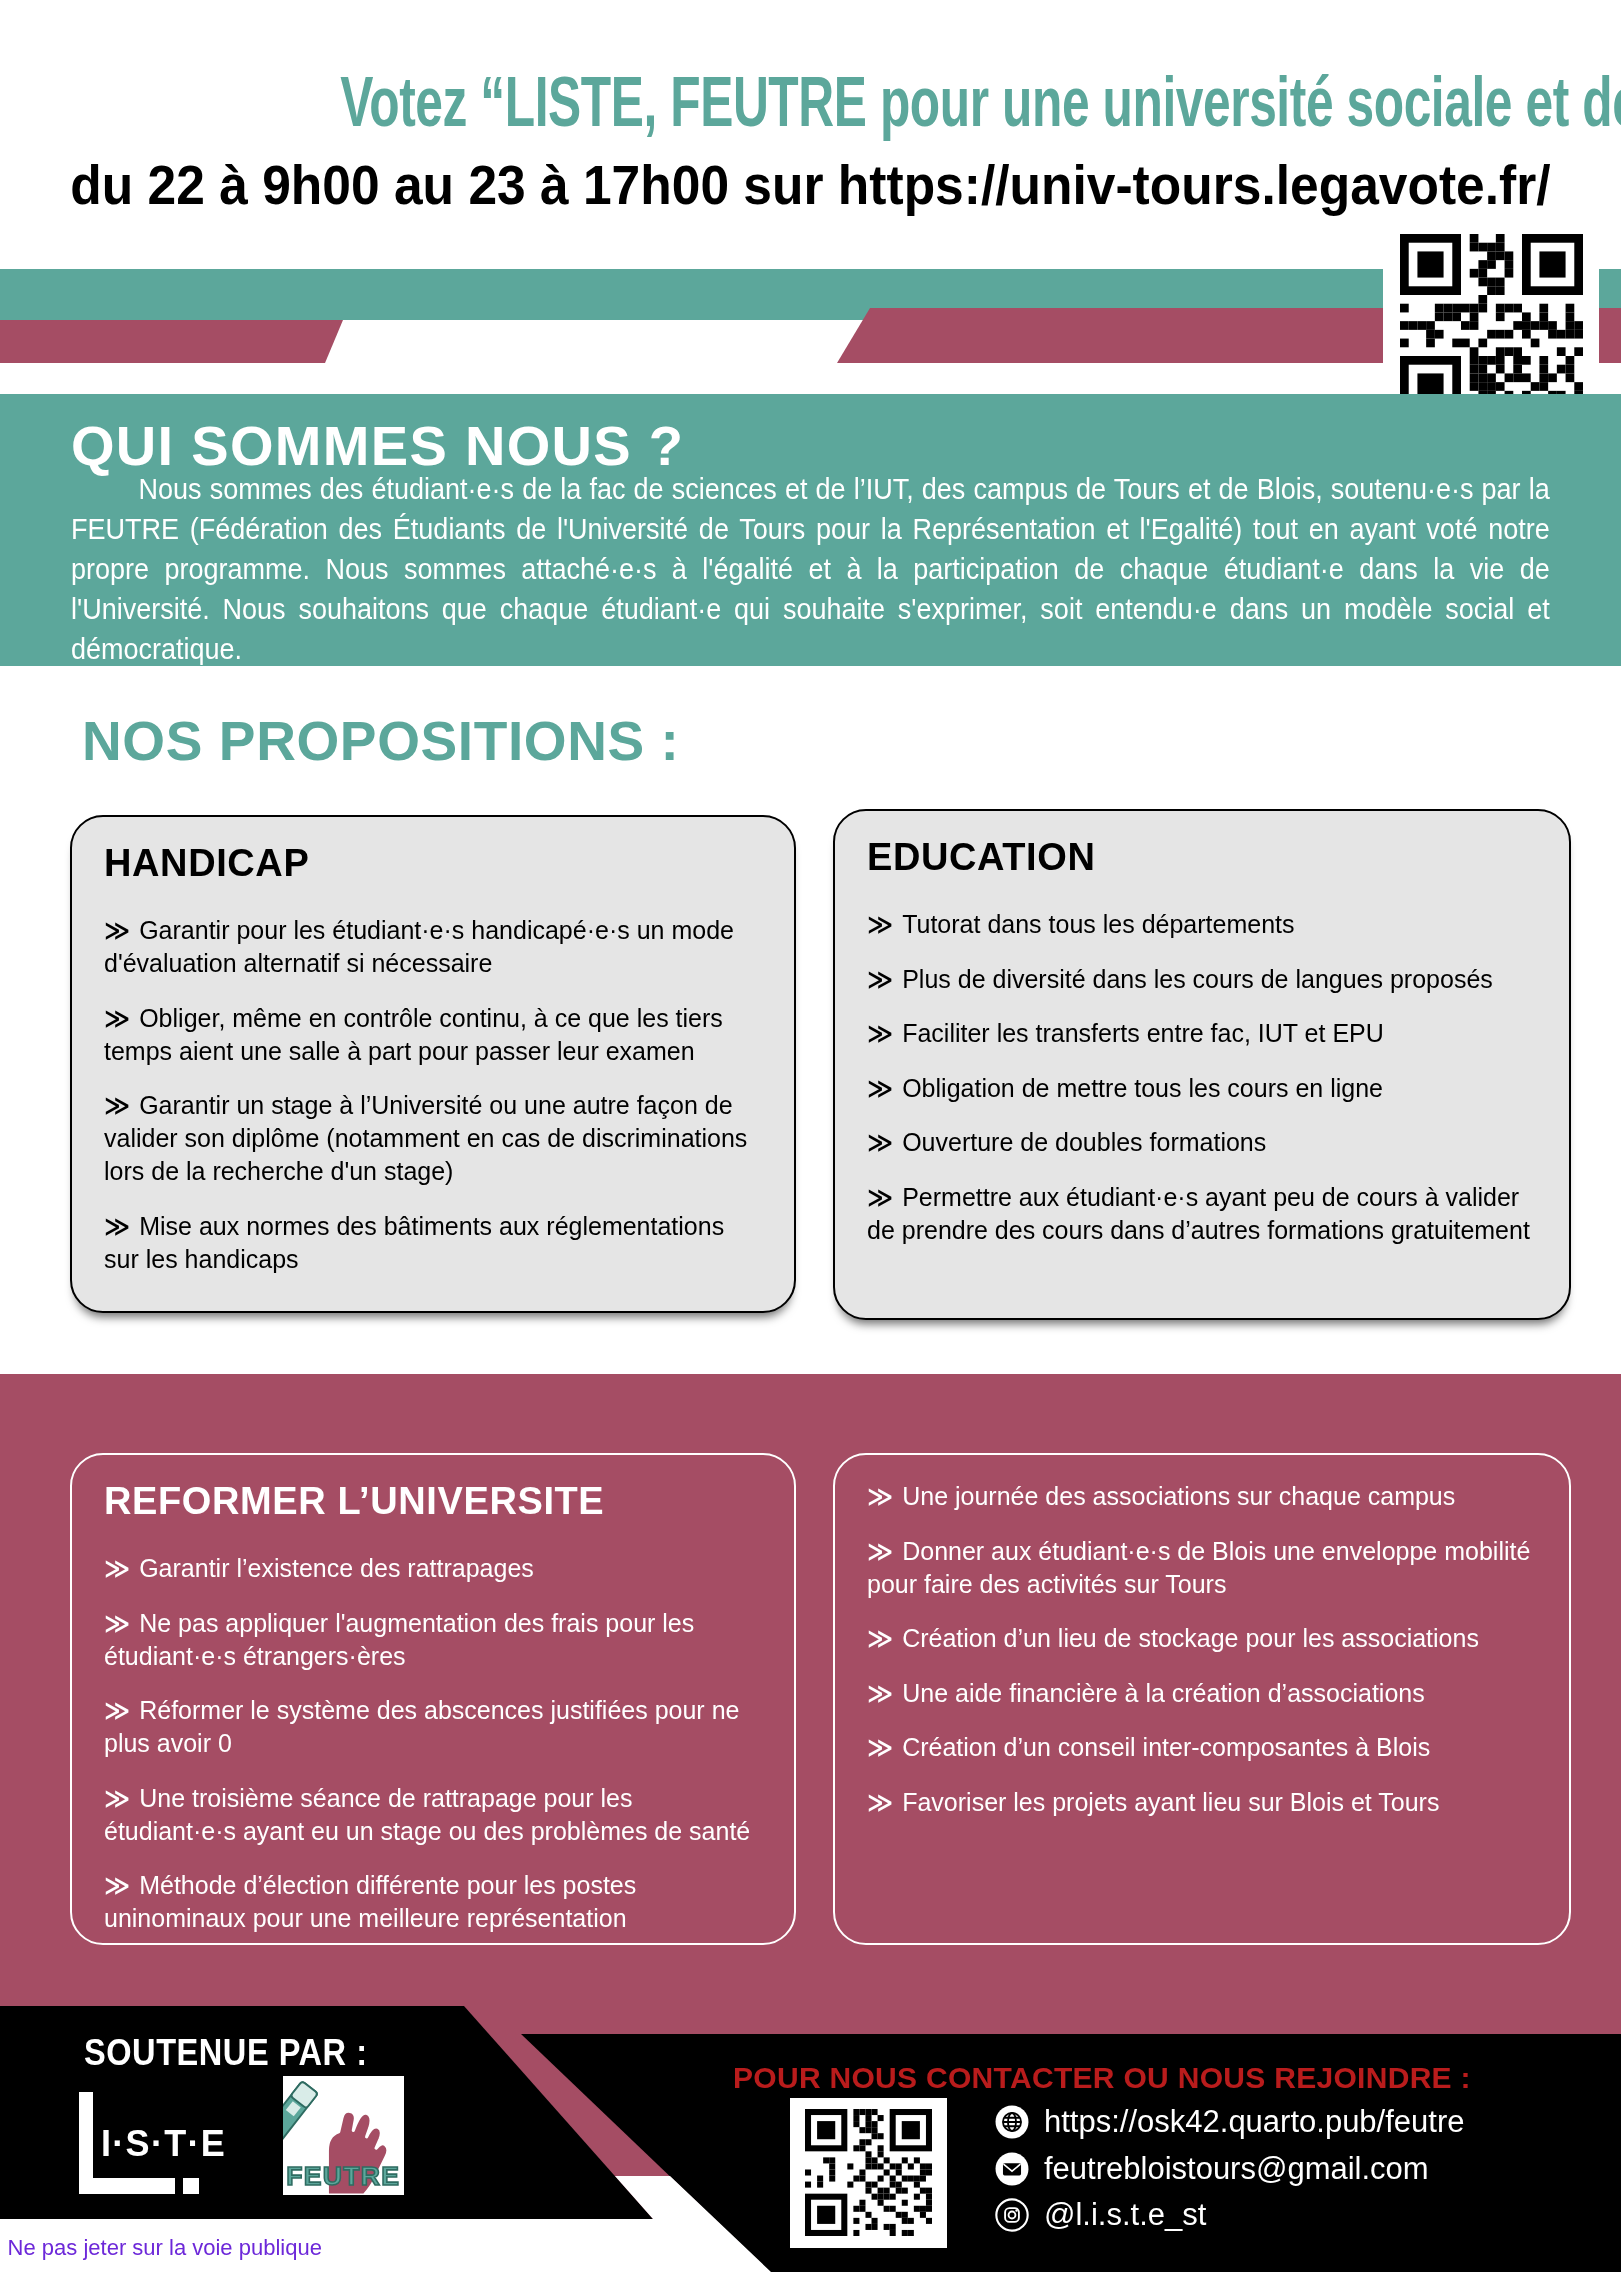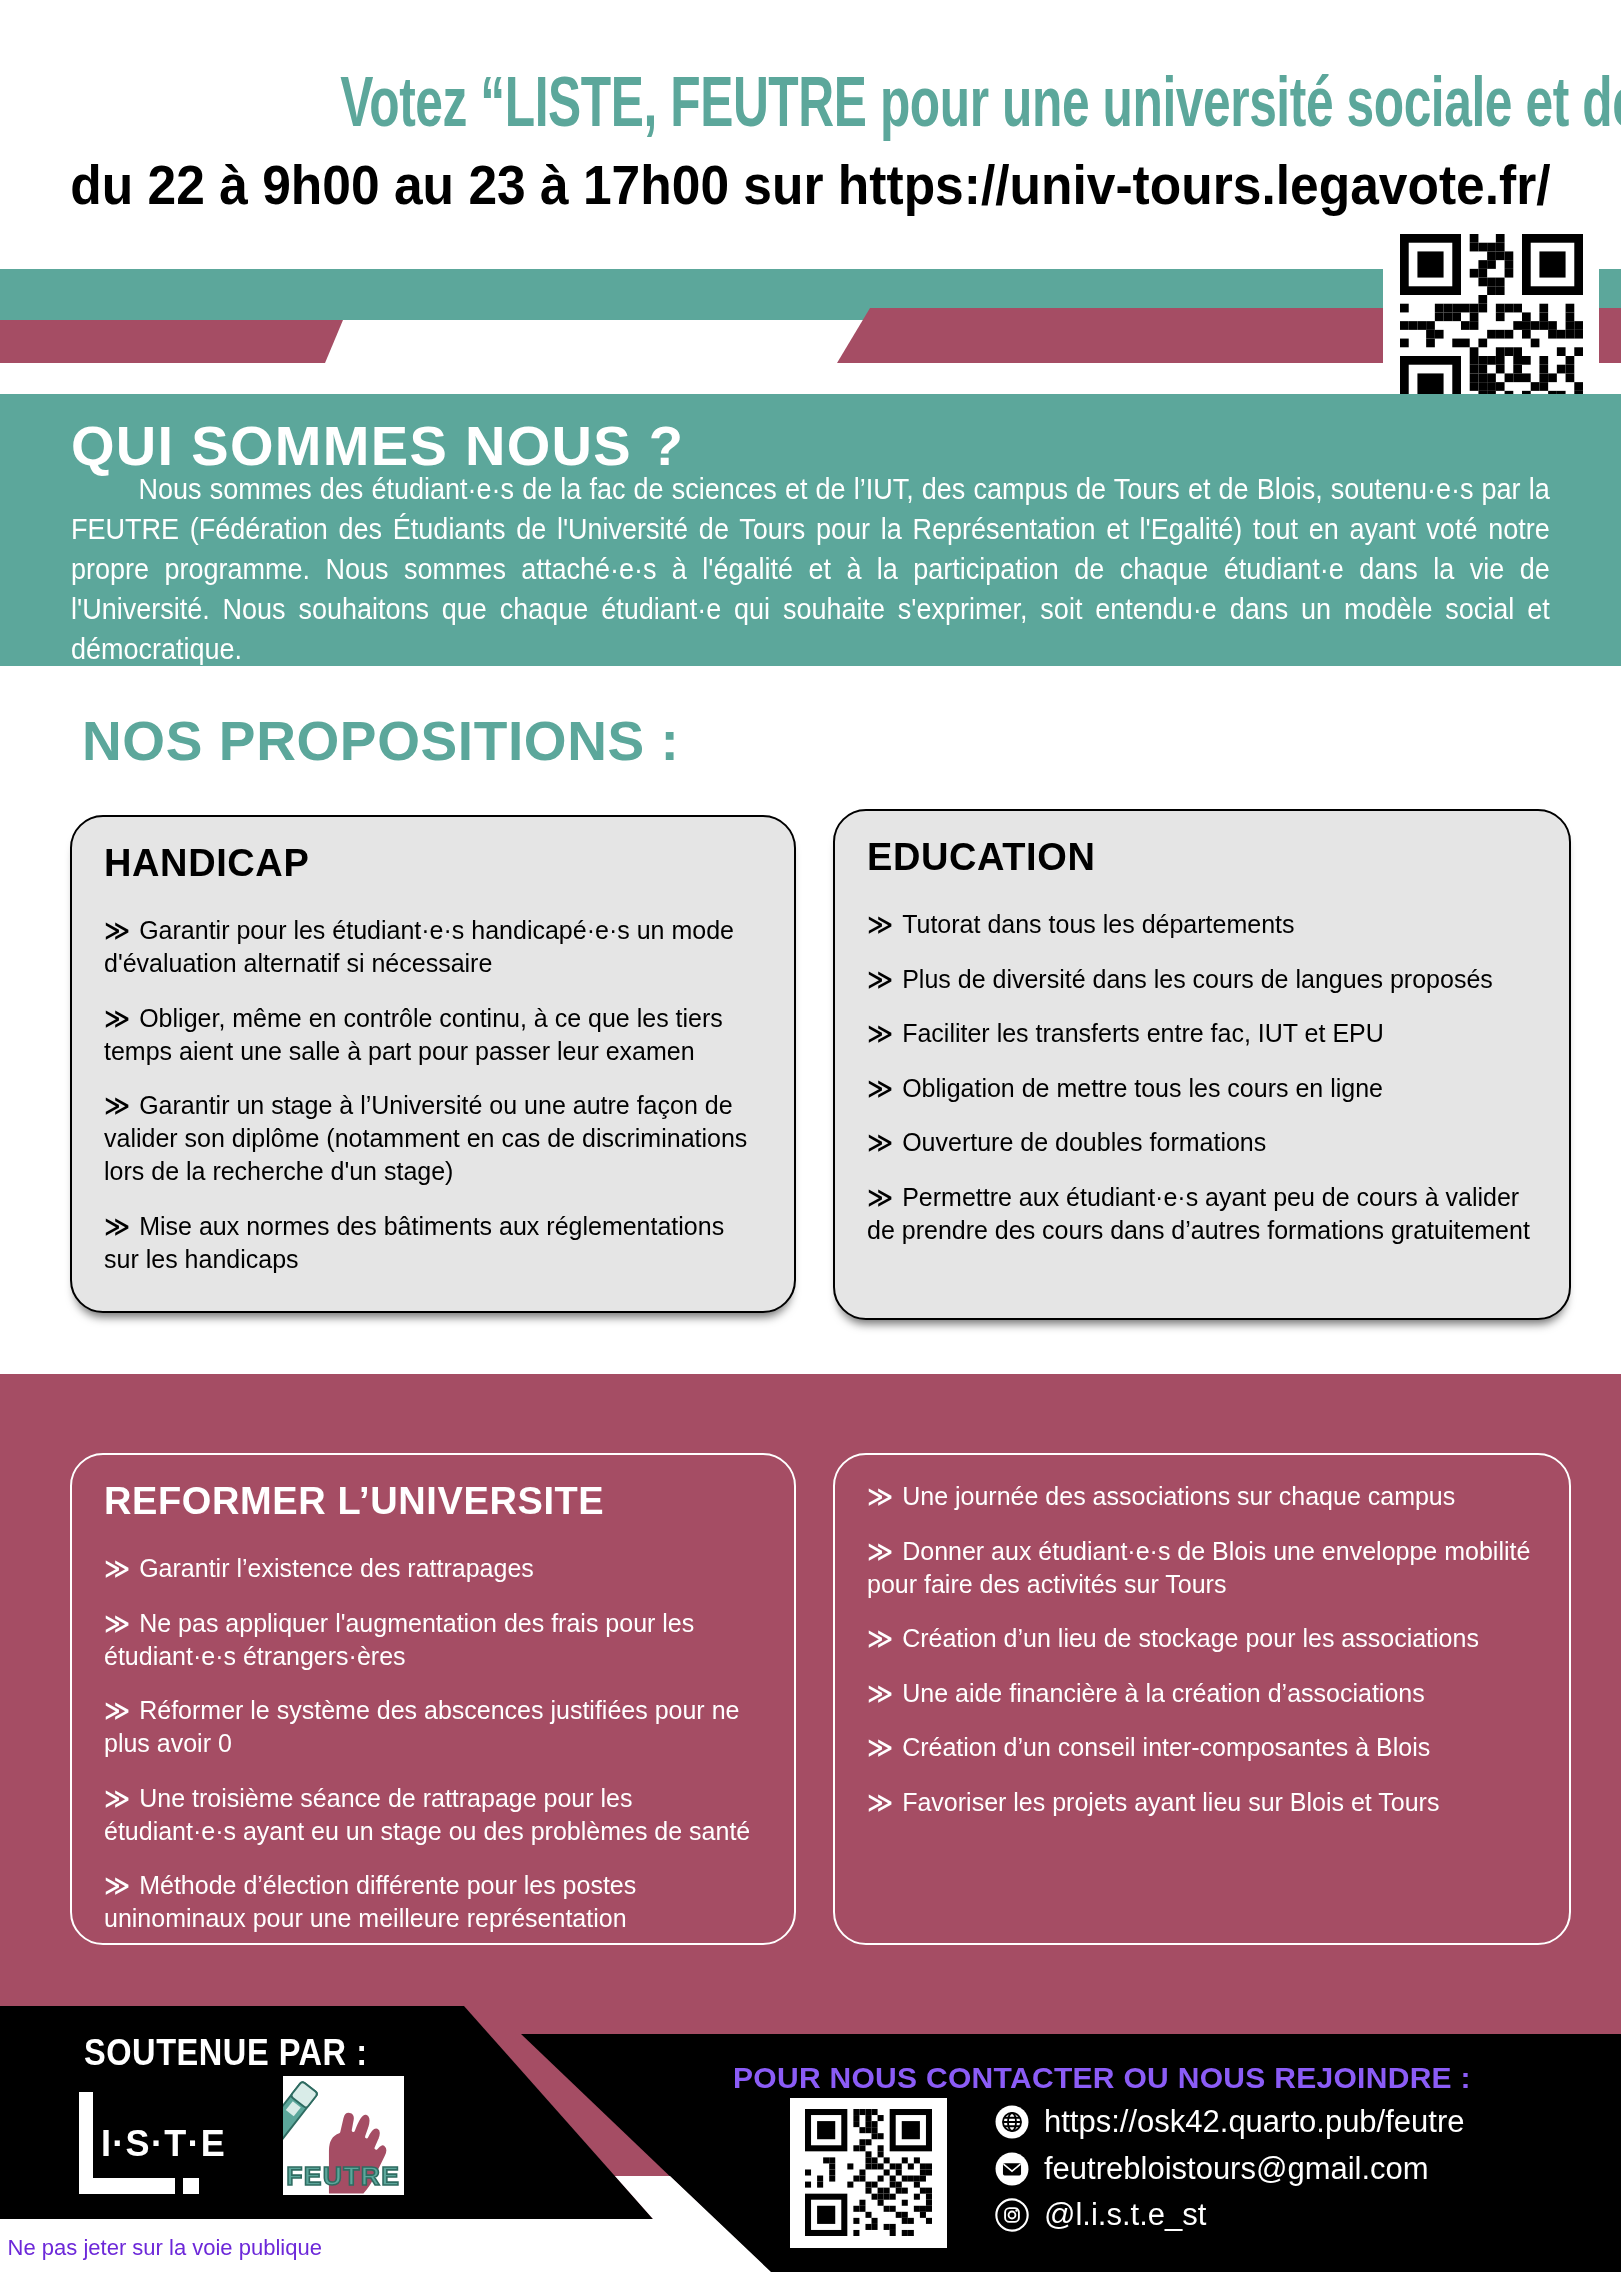--- a/index.html
+++ b/index.html
@@ -267,21 +267,21 @@
         <rect x="8" y="34" width="16" height="18" fill="#D9ECE8"></rect>
       </g>
       <g fill="#A54D64" stroke="#fff" stroke-width="5" stroke-linejoin="round">
         <path d="M70 188 L70 118 Q70 94 88 88 L93 66 Q96 54 106 56 Q116 58 114 70 L111 86 Q122 56 132 59 Q143 63 137 82 L132 96 Q141 77 150 81 Q159 85 153 100 L147 114 Q156 103 162 109 Q169 115 163 127 L148 158 Q139 177 128 188 Z"></path>
       </g>
       <text x="95" y="172" text-anchor="middle" font-size="42" font-weight="bold" fill="#5CA79B" stroke="#2E6B61" stroke-width="2.5" letter-spacing="2" font-family="Liberation Sans, DejaVu Sans, sans-serif">FEUTRE</text>
     </svg>
   </div>
 
   <div class="abs" style="left:733px;top:2061px;">
-    <span class="cond" style="font-size:30px;font-weight:700;color:#8b5cf6;letter-spacing:0.3px;">POUR NOUS CONTACTER OU NOUS REJOINDRE :</span>
+    <span class="cond" style="font-size:30px;font-weight:700;color:#b91c1c;letter-spacing:0.3px;">POUR NOUS CONTACTER OU NOUS REJOINDRE :</span>
   </div>
 
   <div class="qrbox" style="left:790px;top:2098px;width:157px;height:150px;">
     <svg class="abs" style="left:15px;top:11.4px;" width="127" height="127" xmlns="http://www.w3.org/2000/svg" viewBox="0 0 200 200">
         <g fill="#000">
           <rect x="76.19047619047619" y="0" width="9.523809523809524" height="9.523809523809524"></rect>
           <rect x="85.71428571428571" y="0" width="9.523809523809524" height="9.523809523809524"></rect>
           <rect x="95.23809523809524" y="0" width="9.523809523809524" height="9.523809523809524"></rect>
           <rect x="104.76190476190476" y="0" width="9.523809523809524" height="9.523809523809524"></rect>
           <rect x="76.19047619047619" y="9.523809523809524" width="9.523809523809524" height="9.523809523809524"></rect>

